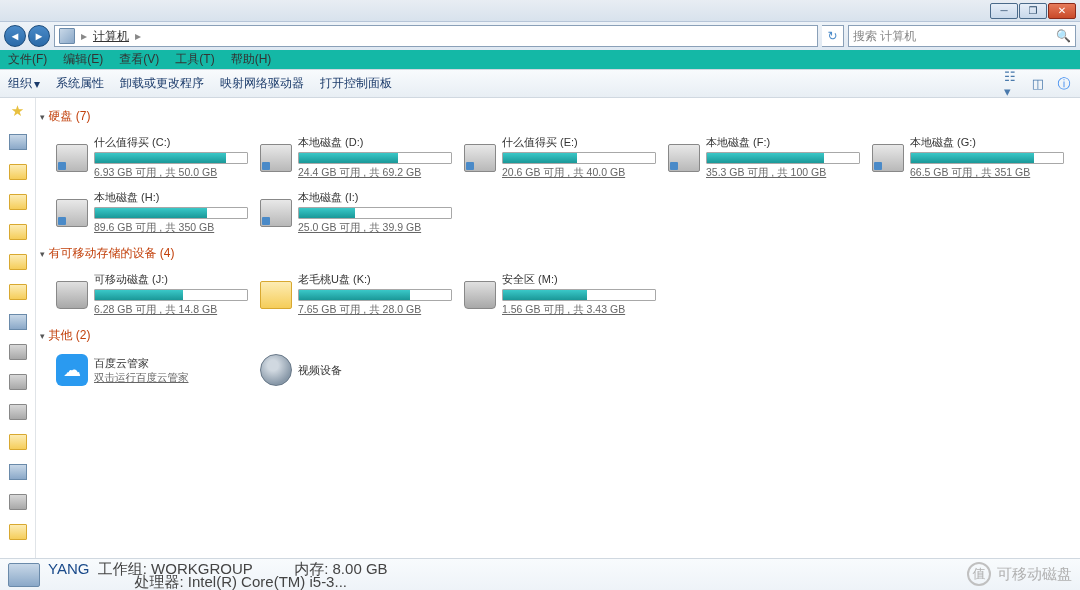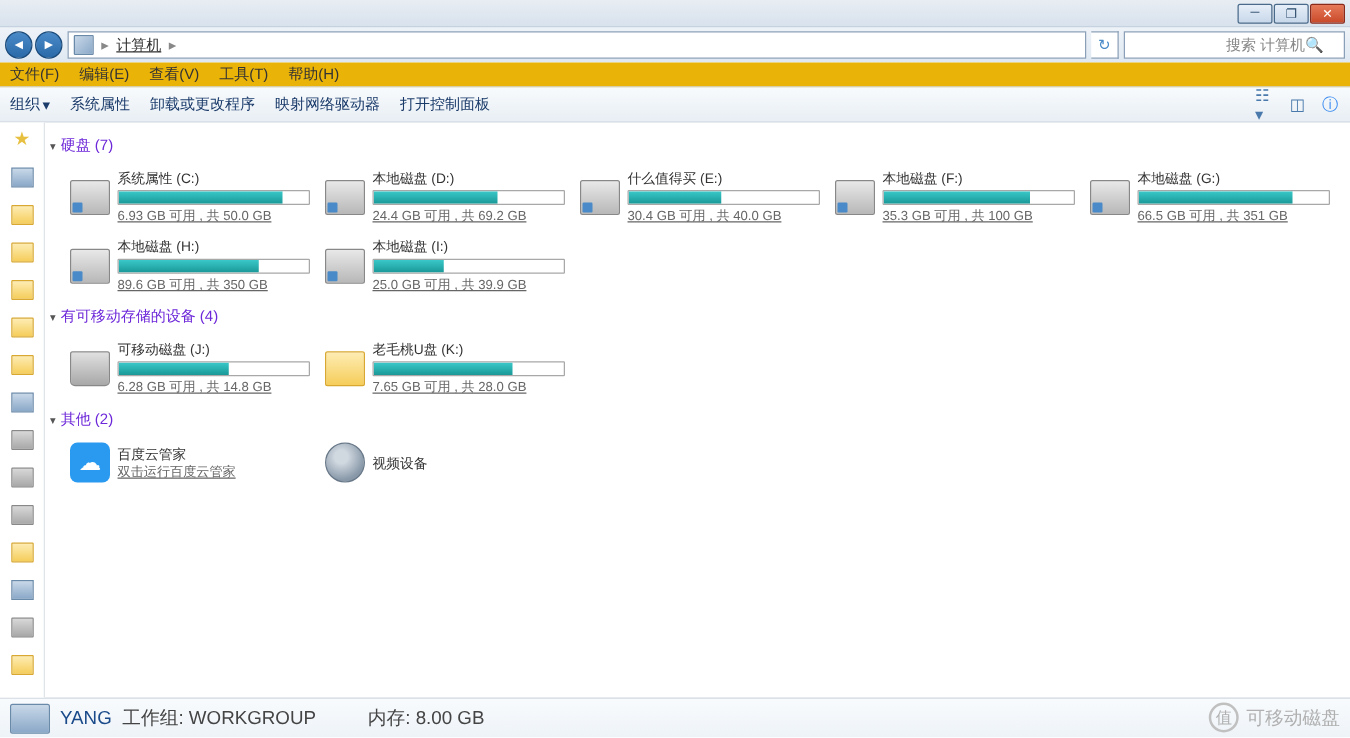--- a/index.html
+++ b/index.html
@@ -11,43 +11,43 @@
 .win-close { background: linear-gradient(#e67a5a,#c94a2a); border-color: #8a2a1a; color: #fff; }
 
 .addrbar { height: 28px; background: linear-gradient(#eef3f8,#dfe8f2); display: flex; align-items: center; padding: 2px 4px; gap: 4px; }
 .nav-btns { display: flex; gap: 2px; }
 .nav-btn { width: 22px; height: 22px; border-radius: 11px; background: linear-gradient(#4a8ac8,#2a6aa8); border: 1px solid #1a4a7a; display: flex; align-items: center; justify-content: center; color: #fff; font-size: 11px; }
 .addr-box { flex: 1; height: 22px; background: #fff; border: 1px solid #8aa0b8; display: flex; align-items: center; padding: 0 4px; gap: 6px; }
 .addr-icon { width: 16px; height: 16px; background: linear-gradient(135deg,#c8d8e8,#8aa8c8); border: 1px solid #6a8aaa; border-radius: 1px; }
 .addr-text { color: #333; text-decoration: underline; }
 .addr-sep { color: #888; }
 .addr-refresh { width: 22px; height: 22px; border: 1px solid #8aa0b8; border-left: none; background: #fff; display: flex; align-items: center; justify-content: center; color: #4a8ac8; }
-.search-box { width: 177px; height: 22px; background: #fff; border: 1px solid #8aa0b8; display: flex; align-items: center; padding: 0 16px; color: #888; justify-content: flex-end; }
-
-.menubar { height: 20px; background: #eab308; border-bottom: 1px solid #d0d8e0; display: flex; align-items: center; padding: 0 4px; gap: 8px; }
+.search-box { width: 228px; height: 22px; background: #fff; border: 1px solid #8aa0b8; display: flex; align-items: center; padding: 0 4px; color: #888; justify-content: space-between; }
+
+.menubar { height: 20px; background: #14b8a6; border-bottom: 1px solid #d0d8e0; display: flex; align-items: center; padding: 0 4px; gap: 8px; }
 .menu-item { color: #333; padding: 2px 4px; }
 
 .toolbar { height: 28px; background: linear-gradient(#f8fbfd,#e8eef4); border-bottom: 1px solid #d0d8e0; display: flex; align-items: center; padding: 0 8px; gap: 16px; color: #1a3a6a; justify-content: space-between; }
 .toolbar-left { display: flex; gap: 16px; align-items: center; }
 .toolbar-item { display: flex; align-items: center; gap: 2px; justify-content: center; }
 .toolbar-right { display: flex; gap: 10px; align-items: center; }
 .tb-icon { width: 16px; height: 16px; display: flex; align-items: center; justify-content: center; color: #4a7aac; font-size: 13px; }
 
 .body-area { display: flex; height: 460px; }
 .sidebar { width: 36px; background: #fff; border-right: 1px solid #e0e4e8; padding: 4px 0; display: flex; flex-direction: column; align-items: center; gap: 14px; overflow: hidden; }
 .sb-icon { width: 18px; height: 16px; }
 .sb-star { color: #e8c040; font-size: 15px; }
 .sb-pc { background: linear-gradient(#c8d8e8,#8aa8c8); border: 1px solid #6a8aaa; }
 .sb-folder { background: linear-gradient(#fdecb3,#f5cd5a); border: 1px solid #d8a830; border-radius: 1px; }
 .sb-drive { background: linear-gradient(#d8d8d8,#a8a8a8); border: 1px solid #888; border-radius: 1px; }
 
 .content { flex: 1; padding: 6px 4px; overflow: auto; }
 .section-hdr { display: flex; align-items: center; gap: 4px; color: #1a4a8a; padding: 2px 0; margin-top: 2px; }
 .tri { font-size: 9px; color: #555; }
-.section-title { color: #6d28d9; }
+.section-title { color: #c2410c; }
 
 .drives { display: flex; flex-wrap: wrap; gap: 2px 8px; padding: 4px 0 2px 14px; }
 .drive { width: 196px; display: flex; gap: 6px; align-items: center; padding: 4px 2px; }
 .drv-icon { width: 32px; height: 28px; display: flex; align-items: center; justify-content: center; flex-shrink: 0; }
 .drv-hdd { background: linear-gradient(#e8e8e8,#b8b8b8); border: 1px solid #888; border-radius: 2px; position: relative; }
 .drv-hdd::after { content:''; position:absolute; bottom:1px; left:1px; width:8px; height:8px; background:#4a8ac8; border-radius:1px; }
 .drv-usb { background: linear-gradient(#e0e0e0,#a8a8a8); border: 1px solid #888; border-radius: 2px 2px 4px 4px; }
 .drv-folder-i { background: linear-gradient(#fdecb3,#f5cd5a); border: 1px solid #d8a830; border-radius: 2px; }
 .drv-cd { background: radial-gradient(circle,#fff 20%,#4a8ac8 30%,#2a6aa8 70%); border: 1px solid #1a4a8a; border-radius: 50%; }
 .drv-info { flex: 1; min-width: 0; }
@@ -139,21 +139,21 @@
 
   <div class="content">
     <div class="section-hdr">
       <span class="tri">▾</span>
       <span class="section-title">硬盘 (7)</span>
     </div>
     <div class="drives" id="hdd-list">
         <div class="drive">
        <div class="drv-icon drv-hdd"></div>
        <div class="drv-info">
-         <div class="drv-name">系统属性 (C:)</div>
+         <div class="drv-name">什么值得买 (C:)</div>
          <div class="drv-bar">
               <div class="drv-fill" style="width:86%"></div>
             </div>
          <div class="drv-stat">6.93 GB 可用 , 共 50.0 GB</div>
        </div>
      </div>
         <div class="drive">
        <div class="drv-icon drv-hdd"></div>
        <div class="drv-info">
          <div class="drv-name">本地磁盘 (D:)</div>
@@ -163,21 +163,21 @@
          <div class="drv-stat">24.4 GB 可用 , 共 69.2 GB</div>
        </div>
      </div>
         <div class="drive">
        <div class="drv-icon drv-hdd"></div>
        <div class="drv-info">
          <div class="drv-name">什么值得买 (E:)</div>
          <div class="drv-bar">
               <div class="drv-fill" style="width:49%"></div>
             </div>
-         <div class="drv-stat">30.4 GB 可用 , 共 40.0 GB</div>
+         <div class="drv-stat">20.6 GB 可用 , 共 40.0 GB</div>
        </div>
      </div>
         <div class="drive">
        <div class="drv-icon drv-hdd"></div>
        <div class="drv-info">
          <div class="drv-name">本地磁盘 (F:)</div>
          <div class="drv-bar">
               <div class="drv-fill" style="width:77%"></div>
             </div>
          <div class="drv-stat">35.3 GB 可用 , 共 100 GB</div>
@@ -232,20 +232,31 @@
        </div>
      </div>
         <div class="drive">
        <div class="drv-icon drv-folder-i" style=""></div>
        <div class="drv-info">
          <div class="drv-name">老毛桃U盘 (K:)</div>
          <div class="drv-bar">
               <div class="drv-fill" style="width:73%"></div>
             </div>
          <div class="drv-stat">7.65 GB 可用 , 共 28.0 GB</div>
+
+       </div>
+     </div>
+        <div class="drive">
+       <div class="drv-icon drv-usb" style=""></div>
+       <div class="drv-info">
+         <div class="drv-name">安全区 (M:)</div>
+         <div class="drv-bar">
+              <div class="drv-fill" style="width:55%"></div>
+            </div>
+         <div class="drv-stat">1.56 GB 可用 , 共 3.43 GB</div>
 
        </div>
      </div>
       </div>
 
     <div class="section-hdr">
       <span class="tri">▾</span>
       <span class="section-title">其他 (2)</span>
     </div>
     <div class="drives" id="other-list">
@@ -271,19 +282,24 @@
   <div class="det-icon"></div>
   <div class="det-text">
     <div>
       <b>YANG</b>
       &nbsp;<span>工作组:</span>
       <span>WORKGROUP</span>
       &nbsp;&nbsp;&nbsp;&nbsp;&nbsp;&nbsp;&nbsp;&nbsp;
       <span>内存:</span>
       <span>8.00 GB</span>
     </div>
+    <div>
+      &nbsp;&nbsp;&nbsp;&nbsp;&nbsp;&nbsp;&nbsp;&nbsp;&nbsp;&nbsp;
+      <span>处理器:</span>
+      <span>Intel(R) Core(TM) i5-3...</span>
+    </div>
   </div>
 </div>
 
 <div class="watermark">
   <div class="wm-badge">值</div>
   <span>可移动磁盘</span>
 </div>
 
 </body></html>

